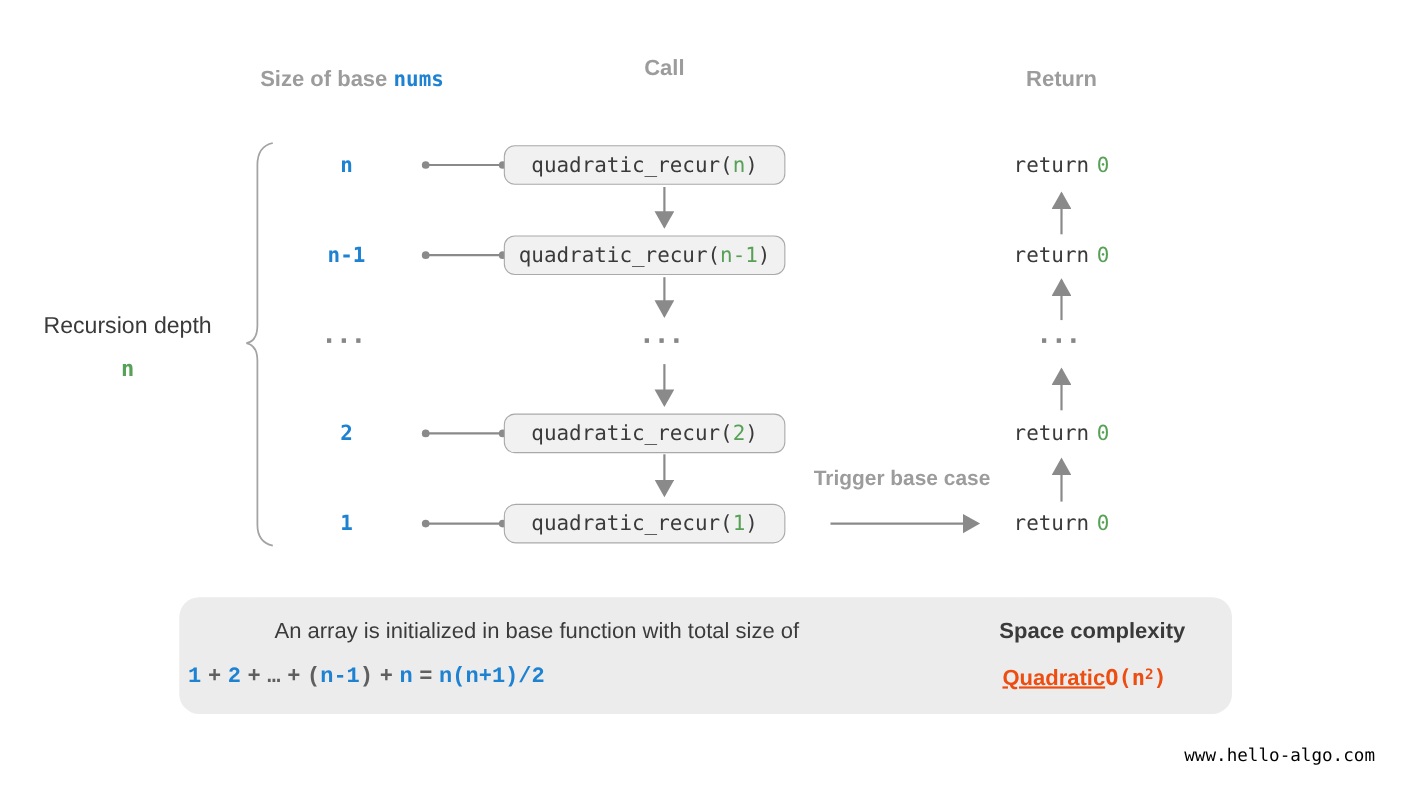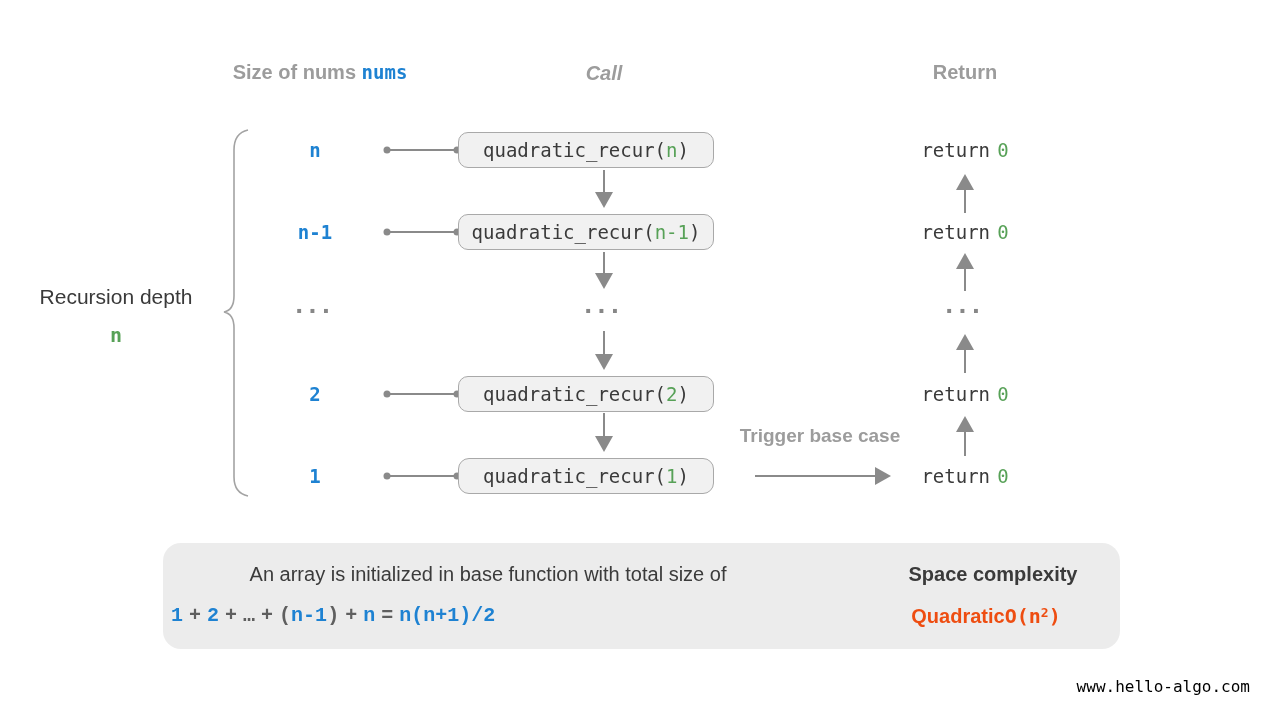--- a/index.html
+++ b/index.html
@@ -44,21 +44,21 @@
   }
   .panel-line1{left:168px;top:563px;width:640px;text-align:center;color:#3b3b3b;font-size:20px;}
   .formula{left:168px;top:604px;width:640px;text-align:left;
     font-family:Liberation Mono, monospace;font-weight:700;font-size:20px;}
   .formula span{margin:0 3px;}
   .formula .op{color:#5f5f5f;}
   .space-title{left:868px;top:563px;width:250px;text-align:center;
     color:#3a3a3a;font-weight:700;font-size:20px;}
   .space-value{left:856px;top:604px;width:260px;text-align:center;
     font-weight:700;font-size:20px;color:var(--orange);}
-  .space-value .word{}
+  .space-value .word{text-decoration:underline;}
   .space-value .mono{font-weight:700;}
   .space-value sup{font-size:13px;vertical-align:6px;}
   .watermark{right:30px;top:677px;font-family:"DejaVu Sans Mono",monospace;
     font-size:16px;color:#000000;}
   svg .wire{stroke:#8a8a8a;stroke-width:2;fill:none;}
   svg .brace{stroke:#a3a3a3;stroke-width:1.6;fill:none;}
   svg .dot{fill:#8a8a8a;}
 </style>
 </head>
 <body>
@@ -102,24 +102,24 @@
       <line class="wire" x1="965" y1="373" x2="965" y2="336" marker-end="url(#arrowhead)"></line>
       <line class="wire" x1="965" y1="456" x2="965" y2="418" marker-end="url(#arrowhead)"></line>
     </g>
 
     <line class="wire" x1="755" y1="476" x2="889" y2="476" marker-end="url(#arrowhead)"></line>
 
     <polygon fill="#b9b9b9" points="800,590 825,590 825,580 846,598 825,616 825,606 800,606"></polygon>
   </svg>
 
   <div class="abs col-header center" style="left:170px;top:61px;width:300px;">
-    <span>Size of nums</span>
+    <span>Size of base</span>
     <span class="mono blue" style="font-weight:700">nums</span>
   </div>
-  <div class="abs col-header center" style="left:554px;top:62px;width:100px;font-style:italic;">Call</div>
+  <div class="abs col-header center" style="left:554px;top:51px;width:100px;">Call</div>
   <div class="abs col-header center" style="left:915px;top:61px;width:100px;">Return</div>
 
   <div class="abs recursion-caption" style="top:285px;">Recursion depth</div>
   <div class="abs recursion-n" style="top:323px;">n</div>
 
   <div class="size-label" style="top:139px;">n</div>
   <div class="call-box" style="top:132px;">
     <span><span>quadratic_recur(</span><span class="green">n</span><span>)</span></span>
   </div>
   <div class="return-label" style="top:139px;">

